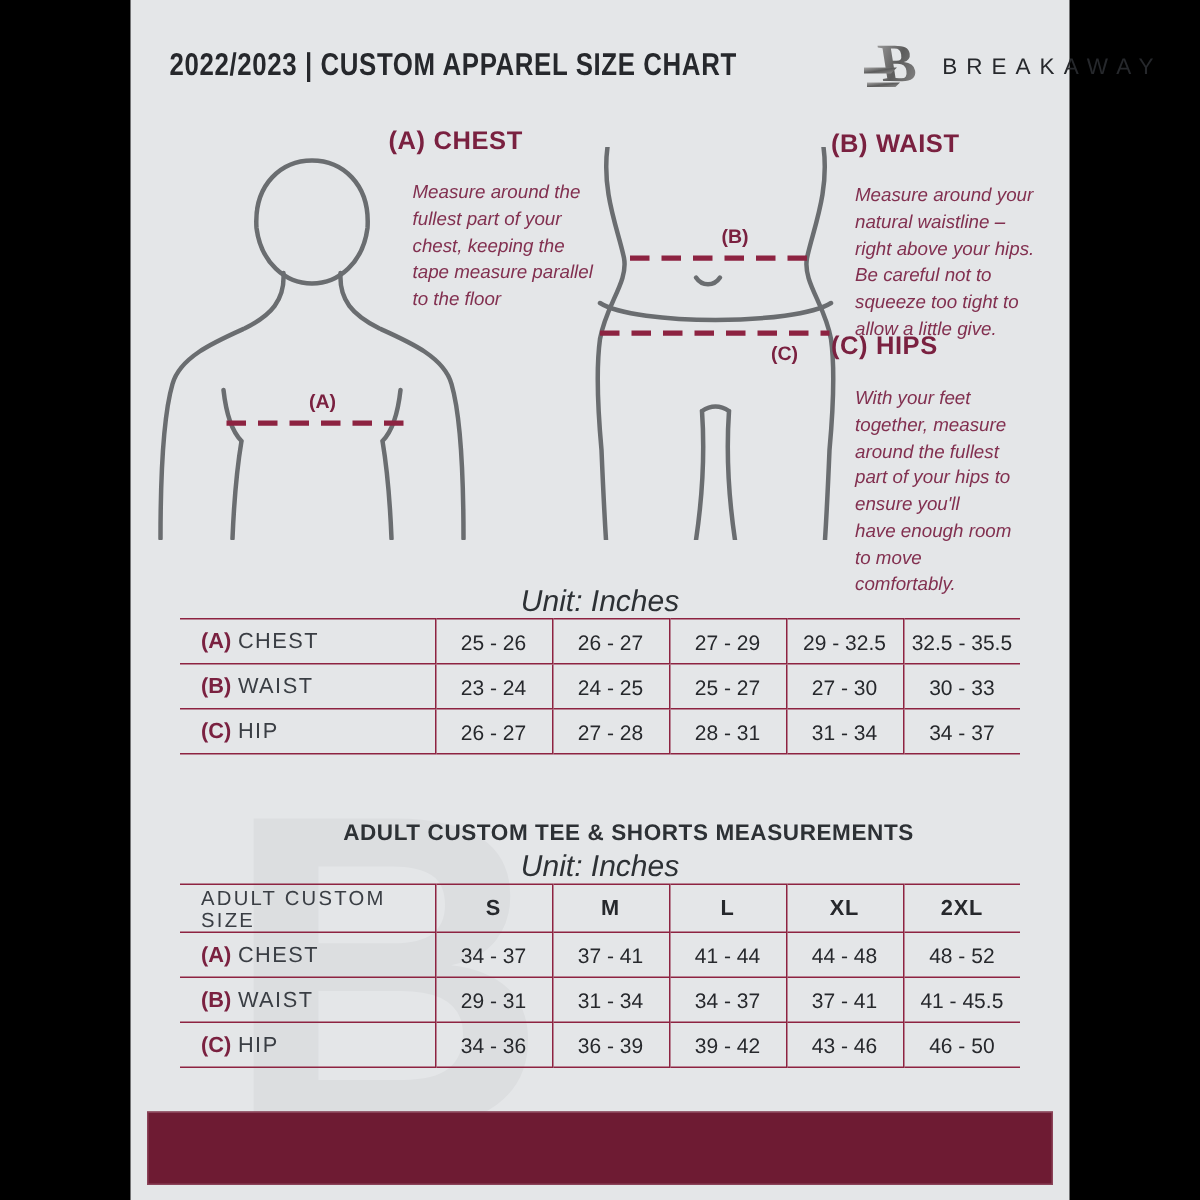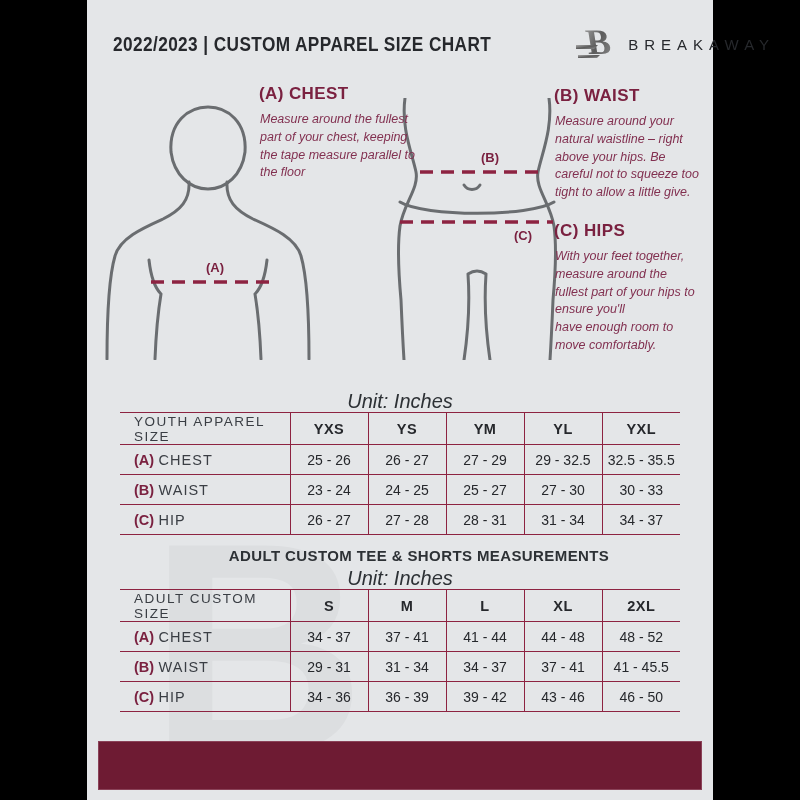--- a/index.html
+++ b/index.html
@@ -33,21 +33,21 @@
   }
   
   .fig{position:absolute;z-index:1;}
   #fig-upper{left:16px;top:82px;width:208px;height:278px;}
   #fig-lower{left:305px;top:98px;width:170px;height:262px;}
   .guide{position:absolute;z-index:2;}
   .guide h3{
     margin:0 0 7px 0;font-size:17px;font-weight:bold;color:#7a2140;letter-spacing:0.4px;
   }
   .guide p{
-    margin:1px;font-size:12.5px;font-style:italic;color:#823050;
+    margin:16px;font-size:12.5px;font-style:italic;color:#823050;
     line-height:1.42;white-space:pre-line;
   }
   #guide-chest{left:172px;top:84px;width:158px;}
   #guide-waist{left:467px;top:86px;width:153px;}
   #guide-hips{left:467px;top:221px;width:146px;}
   
   .section-title{
     position:absolute;left:0;width:100%;text-align:center;z-index:1;
     font-size:15px;font-weight:bold;color:#2d3135;letter-spacing:0.4px;
   }
@@ -156,28 +156,20 @@
   <table class="size-table" id="youth-table">
     <colgroup>
         <col style="width:170px">
         <col style="width:78px">
         <col style="width:78px">
         <col style="width:78px">
         <col style="width:78px">
         <col style="width:78px">
       </colgroup>
     <tbody>
-        <tr class="head">
-      <td class="lbl-cell head-lbl">YOUTH APPAREL SIZE</td>
-      <td class="v size-head">YXS</td>
-      <td class="v size-head">YS</td>
-      <td class="v size-head">YM</td>
-      <td class="v size-head">YL</td>
-      <td class="v size-head">YXL</td>
-    </tr>
     <tr>
       <td class="lbl-cell"><span class="row-key">(A)</span> <span class="row-name">CHEST</span></td>
       <td class="v cell-val">25 - 26</td>
       <td class="v cell-val">26 - 27</td>
       <td class="v cell-val">27 - 29</td>
       <td class="v cell-val">29 - 32.5</td>
       <td class="v cell-val">32.5 - 35.5</td>
     </tr>
     <tr>
       <td class="lbl-cell"><span class="row-key">(B)</span> <span class="row-name">WAIST</span></td>

